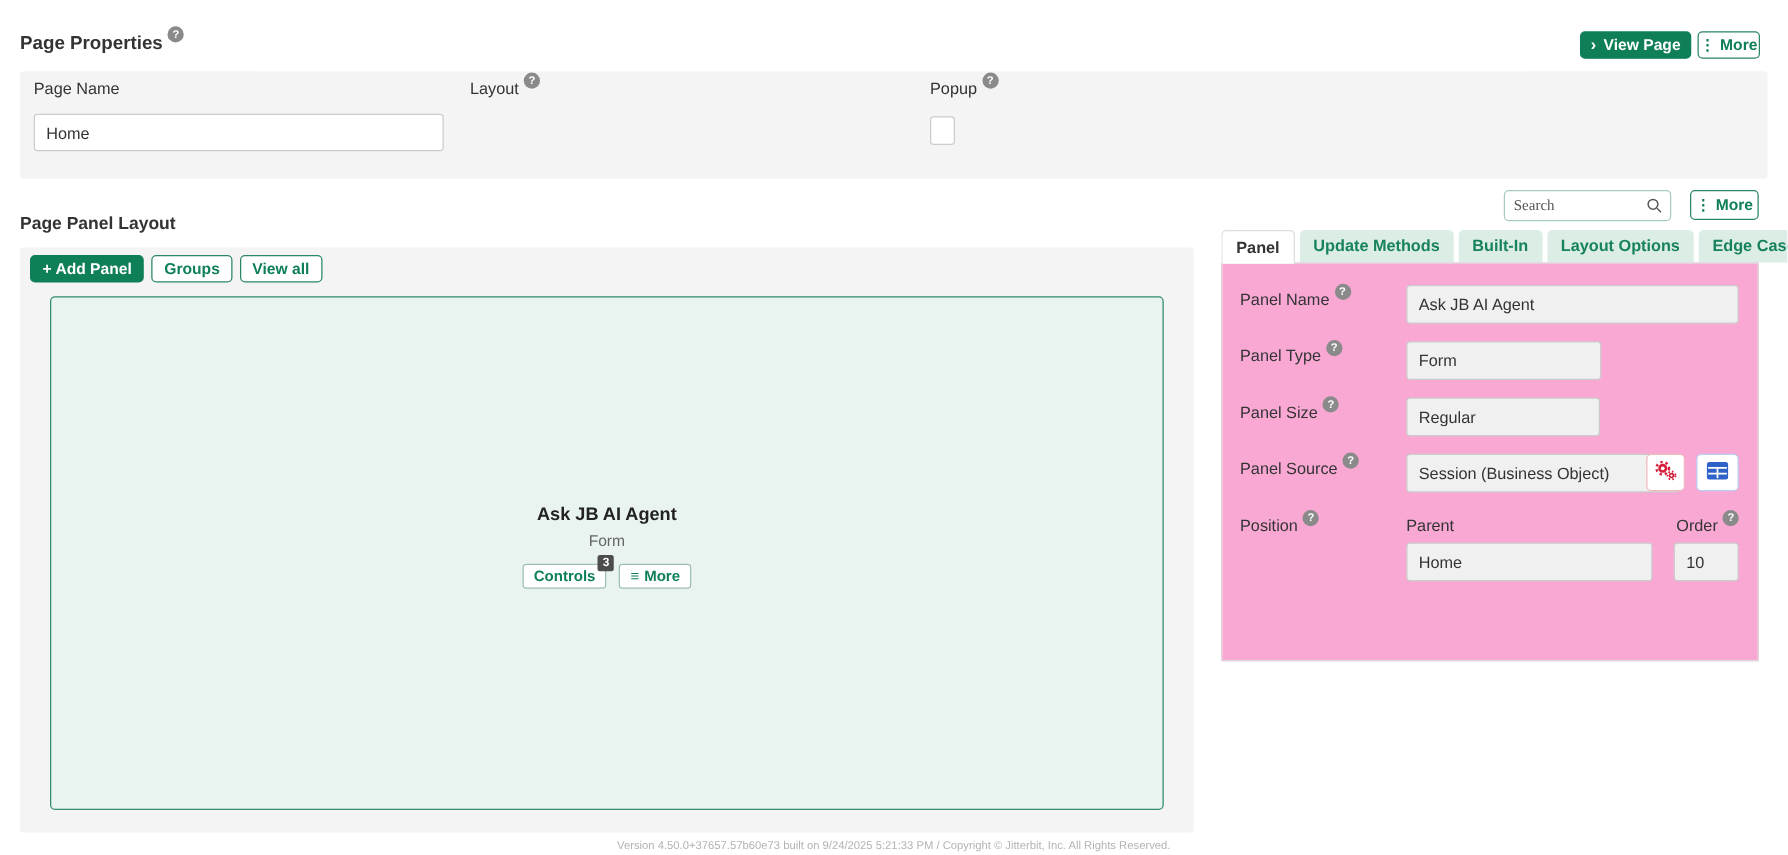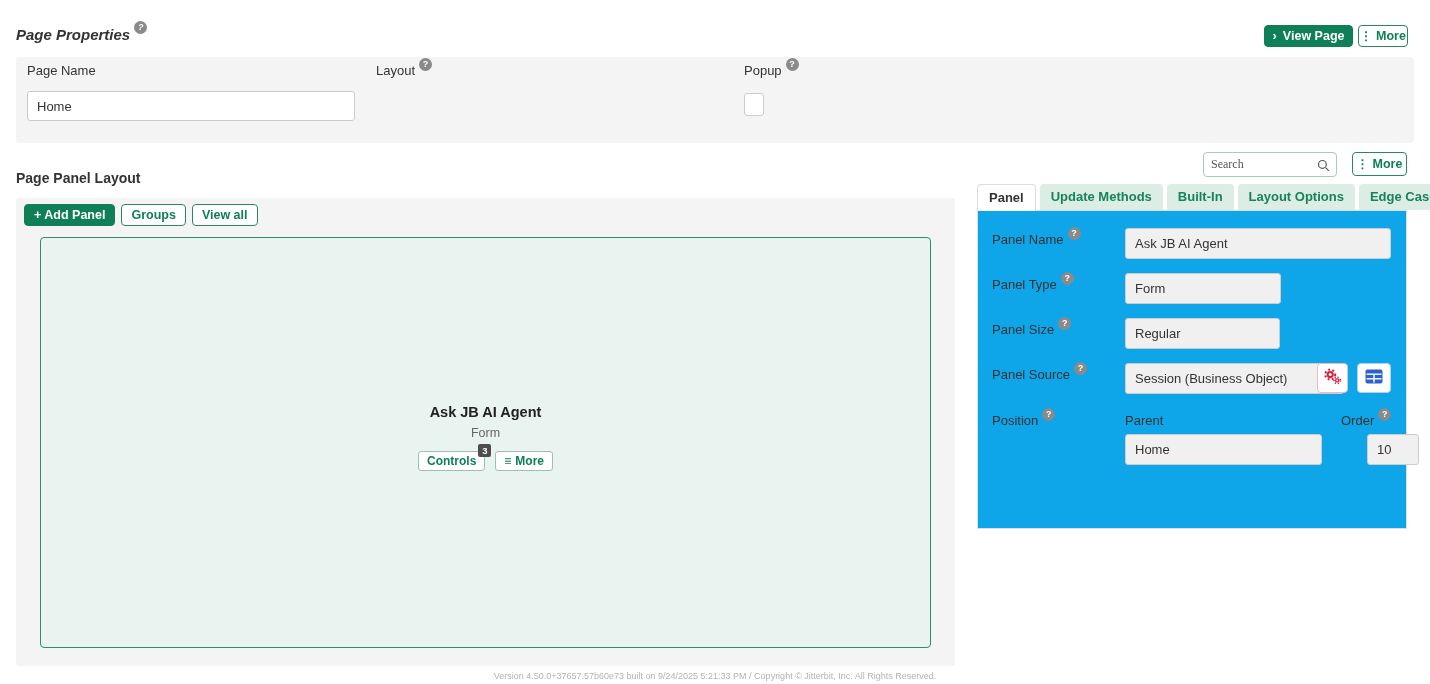--- a/index.html
+++ b/index.html
@@ -14,21 +14,21 @@
   .ro-input { background:#f0f0f0; border:1px solid #ccc; border-radius:3px; height:31px;
     padding:0 9px; font-size:13px; color:#333; font-family:"Liberation Sans",sans-serif; }
   .btn { display:inline-flex; align-items:center; justify-content:center; cursor:pointer;
     font-family:"Liberation Sans",sans-serif; }
   .btn-green { background:#0e7f56; color:#fff; border:1px solid #0e7f56; border-radius:4px;
     font-weight:bold; font-size:12.5px; }
   .btn-outline { background:#fff; color:#0e7f56; border:1px solid #2a8663; border-radius:4px;
     font-weight:bold; font-size:12.5px; }
 
   
-  .page-title { position:absolute; left:16px; top:26px; font-size:15px; font-weight:bold;font-style:italic; }
+  .page-title { position:absolute; left:16px; top:26px; font-size:15px; font-weight:bold; }
   .view-page-btn { position:absolute; left:1264px; top:25px; width:89px; height:22px; gap:6px; }
   .view-page-btn .chev { font-size:13px; line-height:1; position:relative; top:-1px; }
   .header-more-btn { position:absolute; left:1358px; top:25px; width:50px; height:22px; gap:4px; }
   .kebab { font-size:12px; font-weight:bold; line-height:1; }
 
   
   .props-box { position:absolute; left:16px; top:57px; width:1398px; height:86px;
     background:#f4f4f5; border-radius:3px; }
   .field-group { position:absolute; top:6px; }
   .field-group .lbl-row { height:20px; font-size:13px; }
@@ -75,21 +75,21 @@
   .inspector-more-btn { position:absolute; left:1352px; top:152px; width:55px; height:24px; gap:4px; }
 
   .tabs { position:absolute; left:977px; top:184px; display:flex; }
   .tab { height:26px; line-height:26px; padding:0 11px; font-size:13px;
     border-radius:4px 4px 0 0; margin-right:4px; cursor:pointer; white-space:nowrap; }
   .tab.inactive { background:#dcede5; color:#16835a; font-weight:bold; }
   .tab.active { background:#fff; color:#333; font-weight:bold; border:1px solid #ddd;
     border-bottom:none; height:27px; position:relative; z-index:2; }
 
   .inspector-panel { position:absolute; left:977px; top:210px; width:430px; height:319px;
-    background:#0ea5e9; border:1px solid #ddd; }
+    background:#f9a8d4; border:1px solid #ddd; }
   .insp-label { position:absolute; left:14px; font-size:13px; white-space:nowrap; }
   .insp-input { position:absolute; }
   .icon-btn { position:absolute; height:30px; background:#fff; border-radius:4px;
     display:flex; align-items:center; justify-content:center; cursor:pointer; }
   .icon-btn.red { border:1px solid #f0b8bf; width:31px; }
   .icon-btn.blue { border:1px solid #b9cdf0; width:34px; }
   .sub-label { position:absolute; font-size:13px; }
 
   
   .footer { position:absolute; left:0; right:0; top:671px; text-align:center;
@@ -224,18 +224,18 @@
     </button>
 
     <div class="insp-label" style="top:202px;">
       <span>Position</span><span class="help-icon">?</span>
     </div>
     <div class="sub-label" style="left:147px; top:202px;">Parent</div>
     <input class="ro-input insp-input" style="left: 147px; top: 223px; width: 197px;" type="text" value="Home">
     <div class="sub-label" style="left:363px; top:202px;">
       <span>Order</span><span class="help-icon">?</span>
     </div>
-    <input class="ro-input insp-input" style="left: 361px; top: 223px; width: 52px; margin-left: 28px;" type="text" value="10">
+    <input class="ro-input insp-input" style="left: 361px; top: 223px; width: 52px;" type="text" value="10">
   </div>
 
   <div class="footer">Version 4.50.0+37657.57b60e73 built on 9/24/2025 5:21:33 PM / Copyright © Jitterbit, Inc. All Rights Reserved.</div>
 
 </div>
 
 </body></html>

